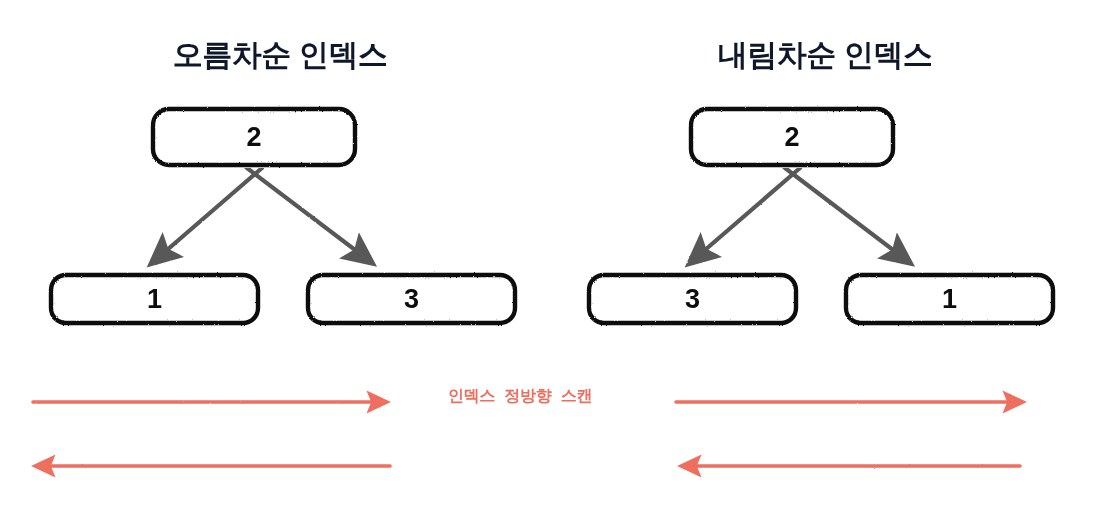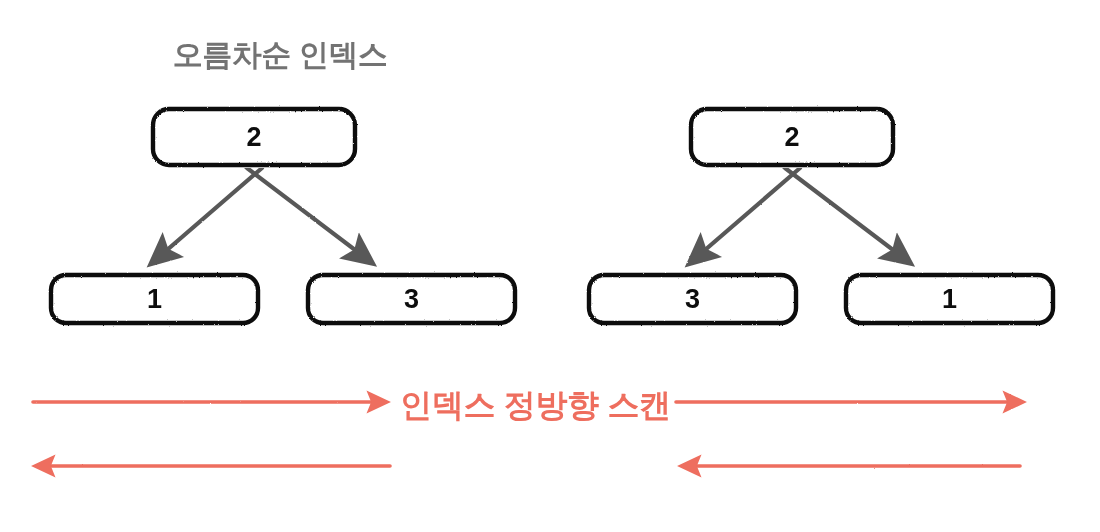--- a/index.html
+++ b/index.html
@@ -18,21 +18,21 @@
     overflow: hidden;
   }
 
   
   .title {
     position: absolute;
     font-family: "Liberation Sans", sans-serif;
     font-weight: bold;
     font-size: 30px;
     letter-spacing: -0.5px;
-    color: #737373;
+    color: #0f172a;
     text-align: center;
     white-space: nowrap;
     line-height: 1;
   }
   #title-left  { left: 120px; top: 40px; width: 320px; }
   #title-right { left: 665px; top: 40px; width: 320px; }
 
   
   .node {
     position: absolute;
@@ -83,38 +83,39 @@
   
   #scan-layer {
     position: absolute;
     left: 0; top: 0;
     width: 1100px;
     height: 532px;
     pointer-events: none;
   }
   .scan-label {
     position: absolute;
-    font-family: Liberation Sans, sans-serif;
+    font-family: Liberation Mono, monospace;
     font-weight: bold;
-    font-size: 32px;
+    font-size: 16px;
     letter-spacing: -0.3px;
     color: #ee6e5e;
     white-space: nowrap;
     text-align: center;
     line-height: 1;
   }
   #scan-label-forward  { left: 400px; top: 389px; width: 240px; }
   #scan-label-backward { left: 400px; top: 453px; width: 240px; }
 </style>
 </head>
 <body>
 
 <div id="canvas">
 
   <div class="title" id="title-left">오름차순 인덱스</div>
+  <div class="title" id="title-right">내림차순 인덱스</div>
 
   <svg id="connectors" viewBox="0 0 1100 532">
     <defs>
       <marker id="arrowGray" markerWidth="9" markerHeight="9" refX="4.2" refY="4.5" orient="auto" markerUnits="strokeWidth">
         <path d="M0,0.6 L8.4,4.5 L0,8.4 L1.6,4.5 Z" fill="#595959"></path>
       </marker>
       <marker id="arrowCoral" markerWidth="7.2" markerHeight="7.2" refX="3.2" refY="3.6" orient="auto" markerUnits="strokeWidth">
         <path d="M0,0.4 L6.8,3.6 L0,6.8 L1.3,3.6 Z" fill="#ee6e5e"></path>
       </marker>
       <filter id="rough" x="-25%" y="-25%" width="150%" height="150%">

